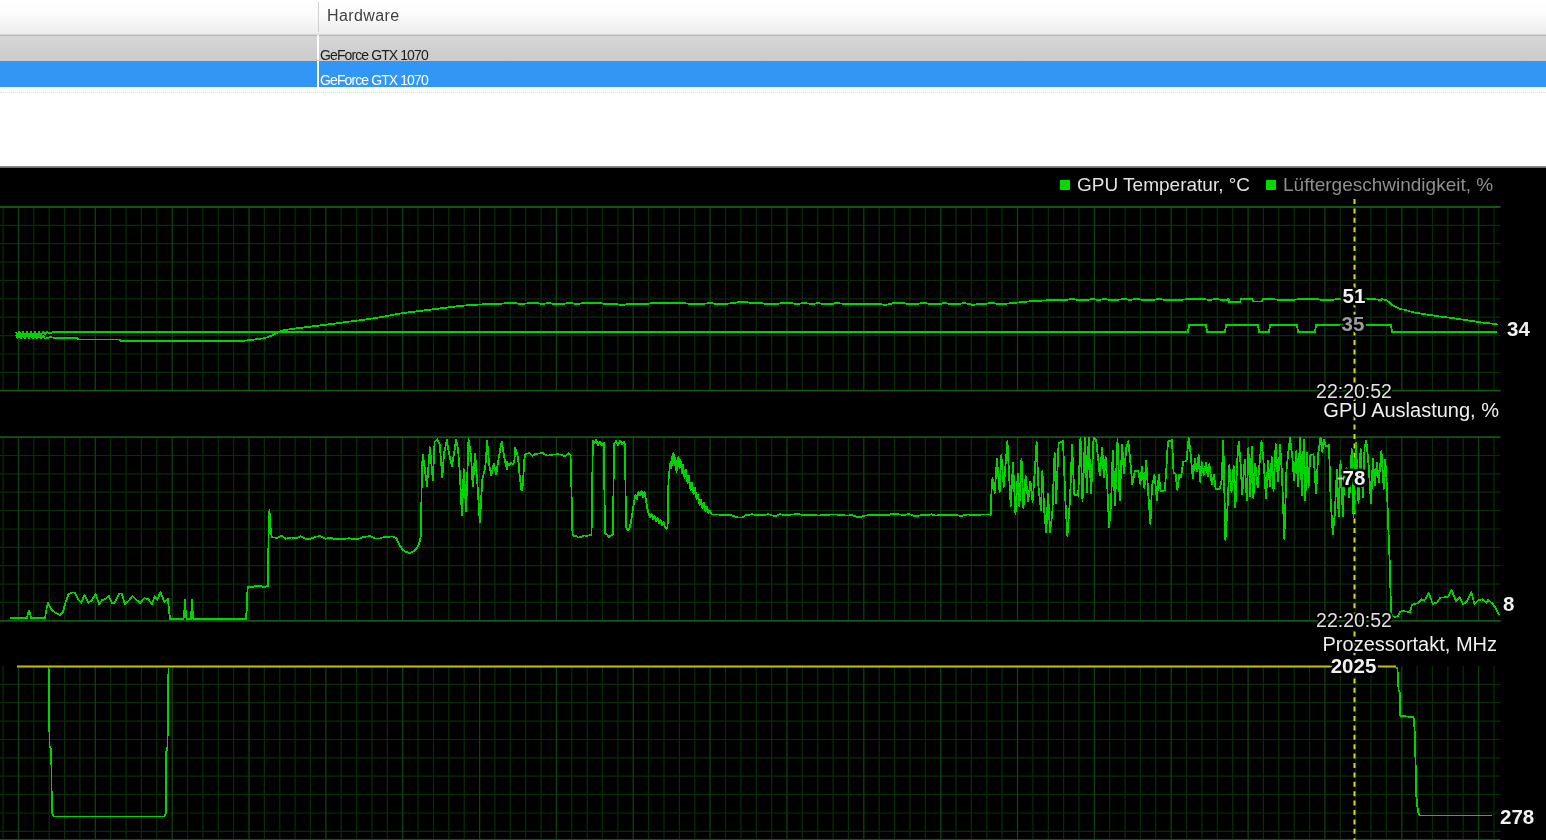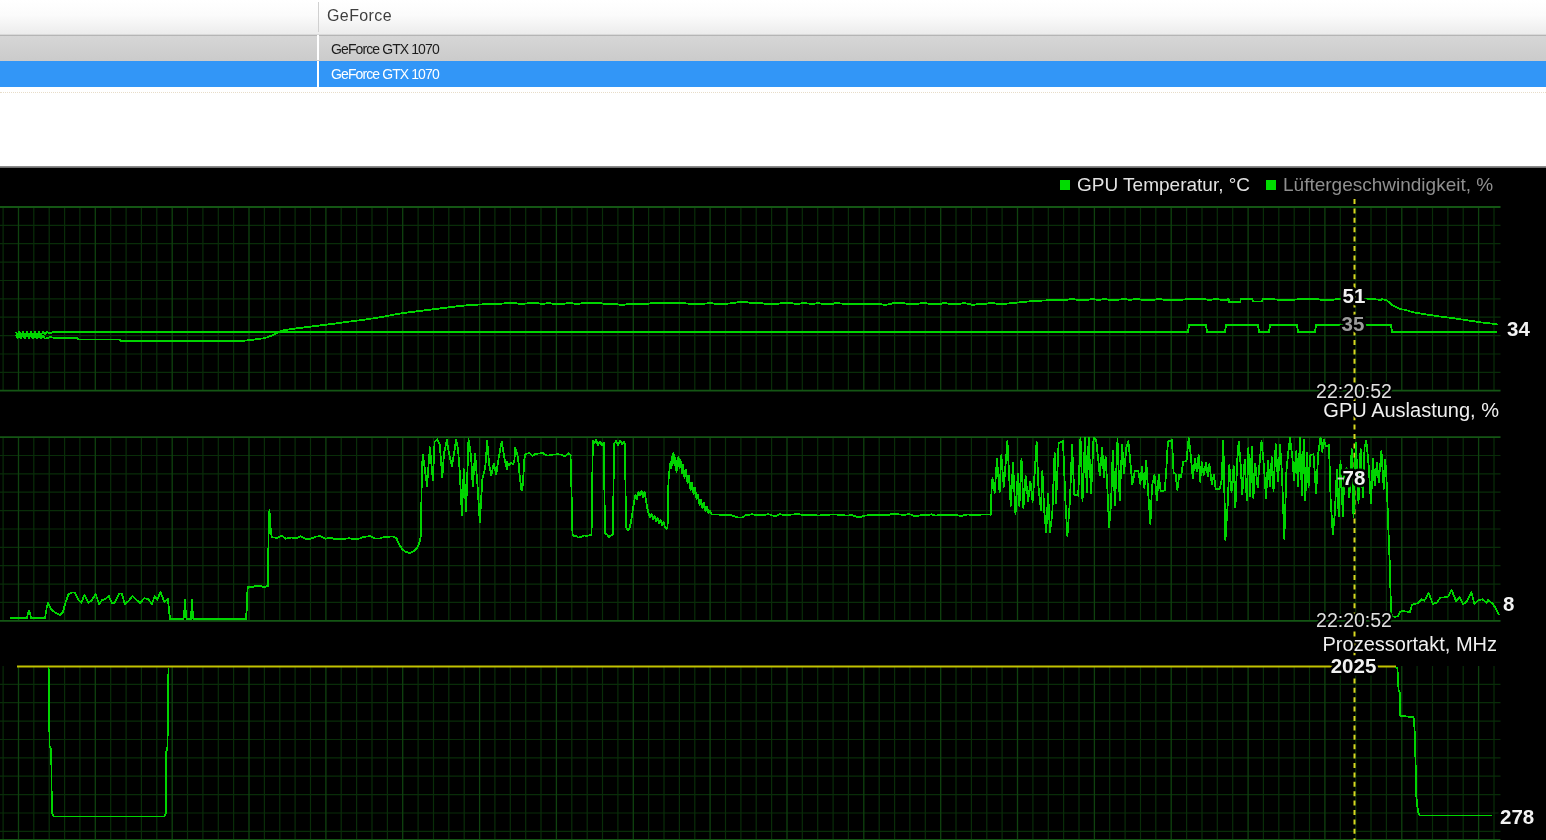--- a/index.html
+++ b/index.html
@@ -6,34 +6,34 @@
   body { width:1546px; height:840px; position:relative; overflow:hidden;
          font-family:"Liberation Sans", sans-serif; }
   .hdr { position:absolute; left:0; top:0; width:1546px; height:34px;
          background:linear-gradient(#ffffff 0%,#fbfbfb 45%,#ececec 100%);
          border-bottom:1px solid #d9d9d9; }
   .hdr .sep { position:absolute; left:318px; top:2px; width:1px; height:30px; background:#d0d0d0; }
   .hdr .txt { position:absolute; left:327px; top:7px; font-size:16px; letter-spacing:0.4px; color:#3f3f3f; }
   .rowg { position:absolute; left:0; top:35px; width:1546px; height:25px;
           background:linear-gradient(#d6d6d6,#cbcbcb); border-top:1px solid #b5b5b5; }
   .rowb { position:absolute; left:0; top:61px; width:1546px; height:26px; background:#3296f7; }
-  .rtxt { position:absolute; left:331px; font-size:14px; letter-spacing:-0.9px; }
+  .rtxt { position:absolute; left:320px; font-size:14px; letter-spacing:-0.9px;margin-top:6px; }
   .vsep { position:absolute; left:317px; width:2px; background:#ffffff; }
   .dots { position:absolute; left:0; top:92px; width:1546px; height:1px;
           border-top:1px dotted rgba(205,180,135,0.45); }
   .gline { position:absolute; left:0; top:166px; width:1546px; height:2px;
            background:linear-gradient(#9a9a9a,#5f5f5f); }
   .graph { position:absolute; left:0; top:168px; width:1546px; height:672px; background:#c2410c; }
   svg text { font-family:"Liberation Sans", sans-serif; }
 </style>
 </head>
 <body>
   <div class="hdr">
     <div class="sep"></div>
-    <div class="txt">GeForce</div>
+    <div class="txt">Hardware</div>
   </div>
   <div class="rowg">
     <span class="rtxt" style="top:5px;color:#1c1c1c;">GeForce GTX 1070</span>
   </div>
   <div class="rowb">
     <span class="rtxt" style="top:5px;color:#ffffff;">GeForce GTX 1070</span>
   </div>
   <div class="vsep" style="top:35px;height:25px;"></div>
   <div class="vsep" style="top:61px;height:26px;"></div>
   <div class="dots"></div>

